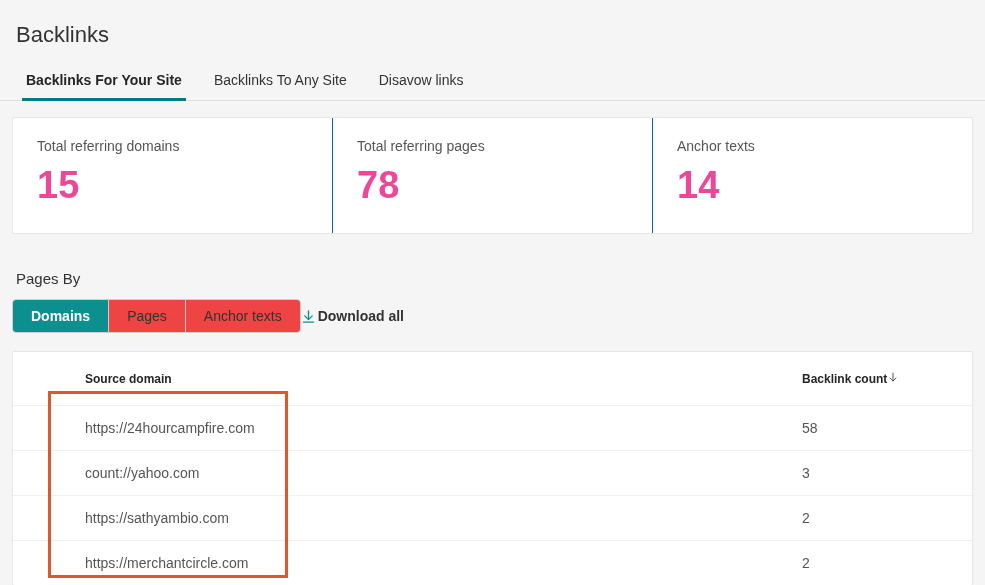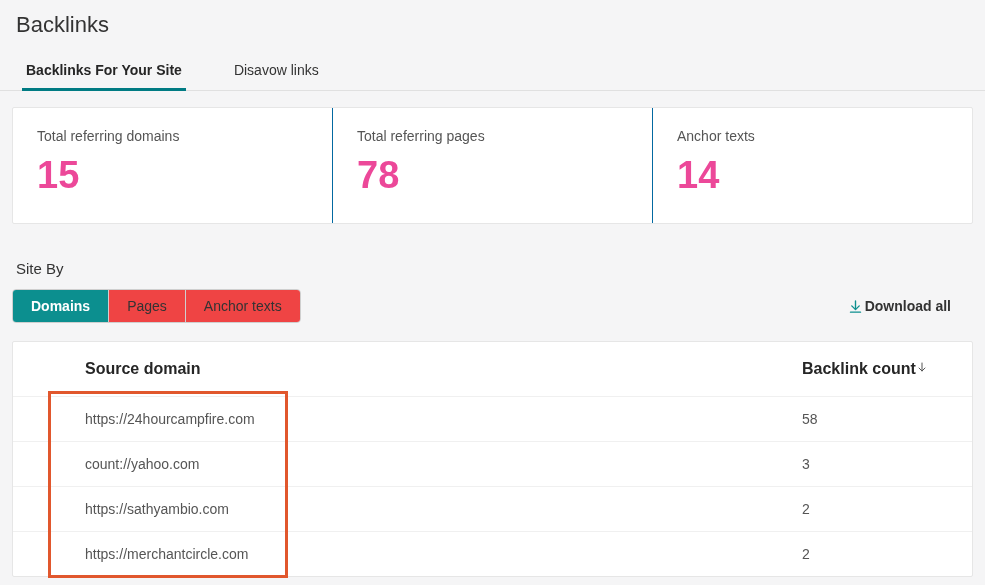--- a/index.html
+++ b/index.html
@@ -8,26 +8,26 @@
     background: #f5f5f6;
     color: #262626;
     width: 985px;
     height: 585px;
     overflow: hidden;
   }
   .page-title {
     font-size: 22px;
     font-weight: 400;
     color: #333;
-    padding: 12px 0 0 16px;
+    padding: 22px 0 0 16px;
   }
   
   .tabs {
     display: flex;
-    gap: 52px;
+    gap: 32px;
     padding: 24px 16px 0 26px;
     border-bottom: 1px solid #e0e0e0;
   }
   .tab {
     font-size: 14px;
     color: #333;
     padding-bottom: 12px;
     cursor: pointer;
     position: relative;
   }
@@ -68,21 +68,21 @@
   }
   
   .listby-label {
     font-size: 15px;
     color: #333;
     margin: 36px 0 0 16px;
   }
   .listby-row {
     display: flex;
     align-items: center;
-    justify-content: space-between;
+    justify-content: flex-start;
     margin: 12px 16px 0 12px;
   }
   .seg {
     display: flex;
     border: 1px solid #cfcfcf;
     border-radius: 4px;
     overflow: hidden;
     background: #fff;
   }
   .seg-btn {
@@ -116,21 +116,21 @@
     background: #fff;
     border: 1px solid #e6e6e6;
     border-radius: 2px;
   }
   .thead, .trow {
     display: flex;
     align-items: center;
   }
   .thead {
     padding: 18px 30px 18px 72px;
-    font-size: 16px;
+    font-size: 12px;
     font-weight: 600;
     color: #262626;
   }
   .col-domain { flex: 1; }
   .col-count {
     width: 140px;
     display: flex;
     align-items: center;
     justify-content: flex-start;
   }
@@ -152,39 +152,40 @@
 </style>
 </head>
 <body>
 
 <div class="container">
 
   <div class="page-title">Backlinks</div>
 
   <div class="tabs">
     <div class="tab active">Backlinks For Your Site</div>
+    <div class="tab">Backlinks To Any Site</div>
     <div class="tab">Disavow links</div>
   </div>
 
   <div class="stats">
     <div class="stat">
       <div class="stat-label">Total referring domains</div>
       <div class="stat-value">15</div>
     </div>
     <div class="stat">
       <div class="stat-label">Total referring pages</div>
       <div class="stat-value">78</div>
     </div>
     <div class="stat">
       <div class="stat-label">Anchor texts</div>
       <div class="stat-value">14</div>
     </div>
   </div>
 
-  <div class="listby-label">Site By</div>
+  <div class="listby-label">Pages By</div>
 
   <div class="listby-row">
     <div class="seg">
       <div class="seg-btn active">Domains</div>
       <div class="seg-btn">Pages</div>
       <div class="seg-btn">Anchor texts</div>
     </div>
     <div class="download">
       <span>
         <svg width="15" height="15" viewBox="0 0 24 24" fill="none" stroke="#0c8f8f" stroke-width="2.2" stroke-linecap="round" stroke-linejoin="round">

